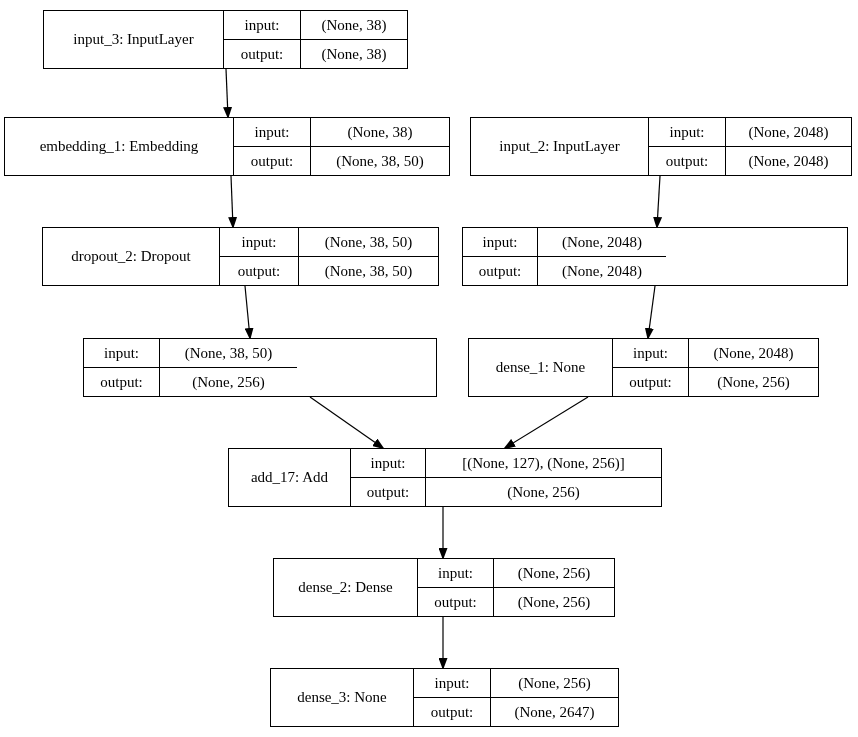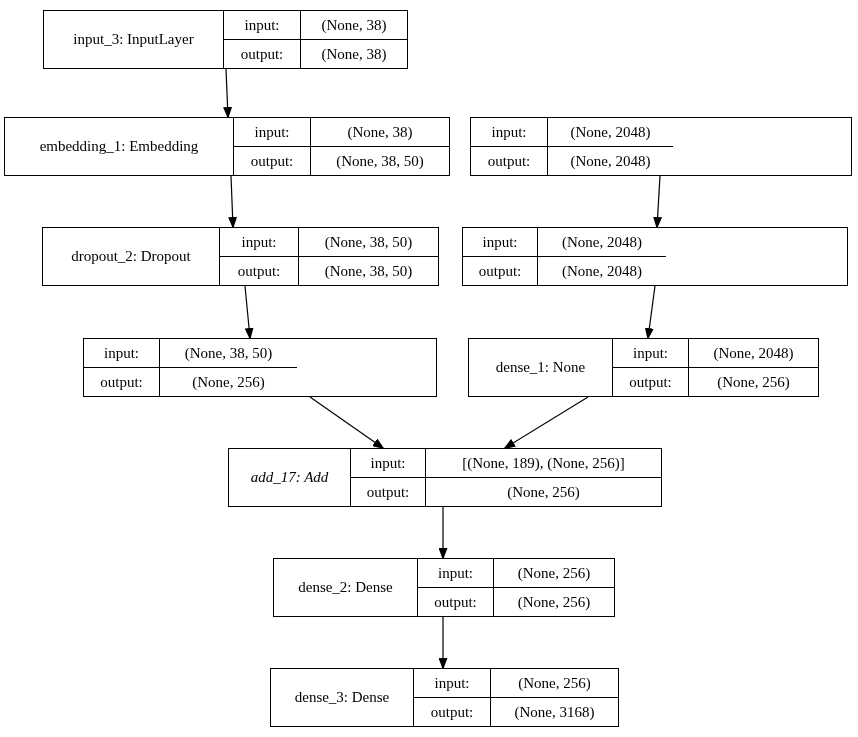--- a/index.html
+++ b/index.html
@@ -103,20 +103,21 @@
           <div class="cell io-label-cell" style="width: 77px;">input:</div>
           <div class="cell io-value-cell" style="width: 138px;">(None, 38)</div>
         </div>
         <div class="io-row">
           <div class="cell io-label-cell" style="width: 77px;">output:</div>
           <div class="cell io-value-cell" style="width: 138px;">(None, 38, 50)</div>
         </div>
       </div>
     </div>
     <div class="node" style="left: 470px; top: 117px; height: 59px; width: 382px;">
+      <div class="cell name-cell" style="width: 178px;">input_2: InputLayer</div>
       <div class="io-col" style="width: 202px;">
         <div class="io-row first">
           <div class="cell io-label-cell" style="width: 77px;">input:</div>
           <div class="cell io-value-cell" style="width: 125px;">(None, 2048)</div>
         </div>
         <div class="io-row">
           <div class="cell io-label-cell" style="width: 77px;">output:</div>
           <div class="cell io-value-cell" style="width: 125px;">(None, 2048)</div>
         </div>
       </div>
@@ -165,25 +166,25 @@
           <div class="cell io-label-cell" style="width: 76px;">input:</div>
           <div class="cell io-value-cell" style="width: 129px;">(None, 2048)</div>
         </div>
         <div class="io-row">
           <div class="cell io-label-cell" style="width: 76px;">output:</div>
           <div class="cell io-value-cell" style="width: 129px;">(None, 256)</div>
         </div>
       </div>
     </div>
     <div class="node" style="left: 228px; top: 448px; height: 59px; width: 434px;">
-      <div class="cell name-cell" style="width: 122px; font-style: italic;">add_17: Add</div>
+      <div class="cell name-cell" style="width: 122px;">add_17: Add</div>
       <div class="io-col" style="width: 310px;">
         <div class="io-row first">
           <div class="cell io-label-cell" style="width: 75px;">input:</div>
-          <div class="cell io-value-cell" style="width: 235px;">[(None, 189), (None, 256)]</div>
+          <div class="cell io-value-cell" style="width: 235px;">[(None, 127), (None, 256)]</div>
         </div>
         <div class="io-row">
           <div class="cell io-label-cell" style="width: 75px;">output:</div>
           <div class="cell io-value-cell" style="width: 235px;">(None, 256)</div>
         </div>
       </div>
     </div>
     <div class="node" style="left: 273px; top: 558px; height: 59px; width: 342px;">
       <div class="cell name-cell" style="width: 144px;">dense_2: Dense</div>
       <div class="io-col" style="width: 196px;">
@@ -191,25 +192,25 @@
           <div class="cell io-label-cell" style="width: 76px;">input:</div>
           <div class="cell io-value-cell" style="width: 120px;">(None, 256)</div>
         </div>
         <div class="io-row">
           <div class="cell io-label-cell" style="width: 76px;">output:</div>
           <div class="cell io-value-cell" style="width: 120px;">(None, 256)</div>
         </div>
       </div>
     </div>
     <div class="node" style="left: 270px; top: 668px; height: 59px; width: 349px;">
-      <div class="cell name-cell" style="width: 143px;">dense_3: Dense</div>
+      <div class="cell name-cell" style="width: 143px;">dense_3: None</div>
       <div class="io-col" style="width: 204px;">
         <div class="io-row first">
           <div class="cell io-label-cell" style="width: 77px;">input:</div>
           <div class="cell io-value-cell" style="width: 127px;">(None, 256)</div>
         </div>
         <div class="io-row">
           <div class="cell io-label-cell" style="width: 77px;">output:</div>
-          <div class="cell io-value-cell" style="width: 127px;">(None, 3168)</div>
+          <div class="cell io-value-cell" style="width: 127px;">(None, 2647)</div>
         </div>
       </div>
     </div>
   </div>
 
 </body></html>

